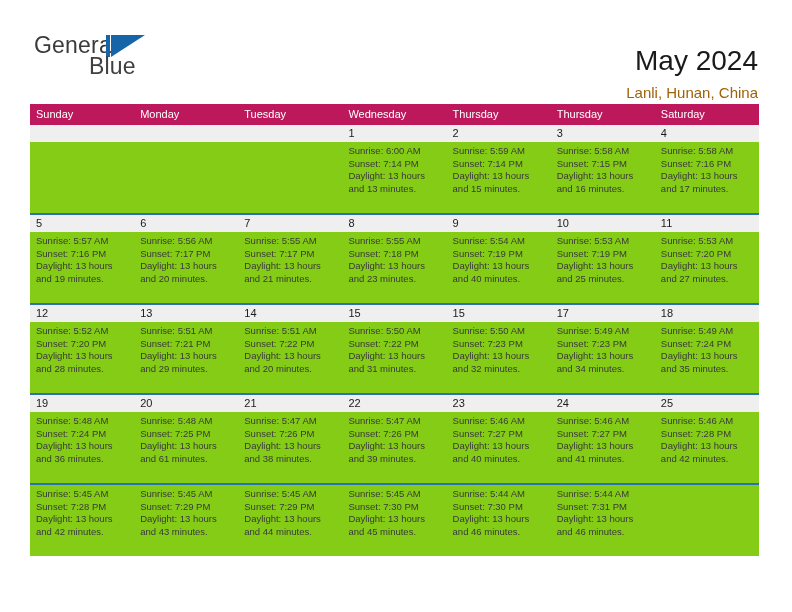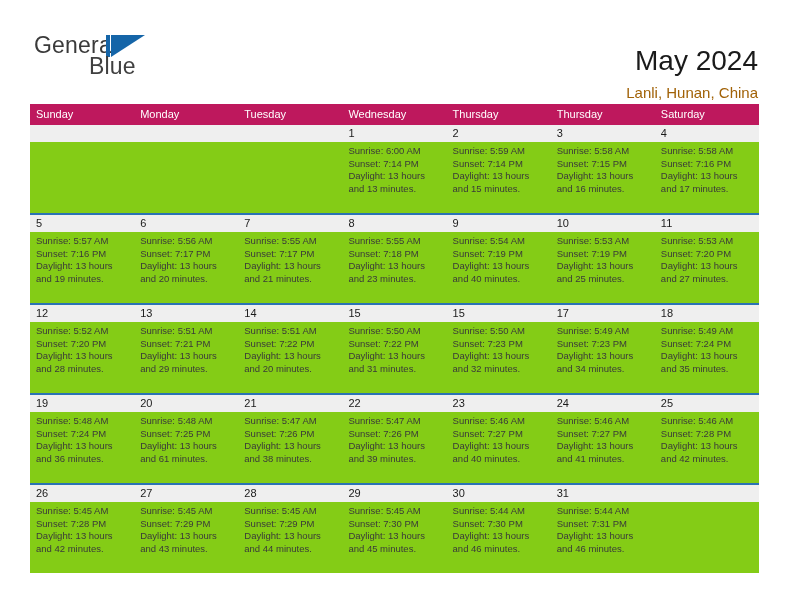--- a/index.html
+++ b/index.html
@@ -391,29 +391,20 @@
             </div>
             <div class="body-cell">
               <div class="line">Sunrise: 5:46 AM</div>
               <div class="line">Sunset: 7:28 PM</div>
               <div class="line">Daylight: 13 hours</div>
               <div class="line">and 42 minutes.</div>
             </div>
           </div>
         </div>
         <div class="week">
-          <div class="week-numbers">
-            <div class="num-cell">26</div>
-            <div class="num-cell">27</div>
-            <div class="num-cell">28</div>
-            <div class="num-cell">29</div>
-            <div class="num-cell">30</div>
-            <div class="num-cell">31</div>
-            <div class="num-cell"></div>
-          </div>
           <div class="week-body">
             <div class="body-cell">
               <div class="line">Sunrise: 5:45 AM</div>
               <div class="line">Sunset: 7:28 PM</div>
               <div class="line">Daylight: 13 hours</div>
               <div class="line">and 42 minutes.</div>
             </div>
             <div class="body-cell">
               <div class="line">Sunrise: 5:45 AM</div>
               <div class="line">Sunset: 7:29 PM</div>

